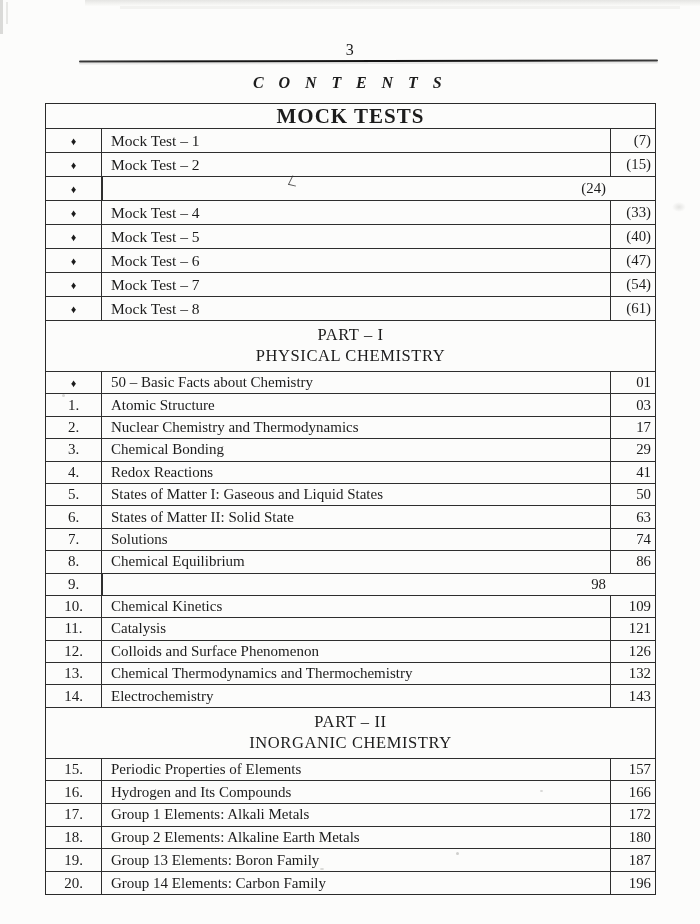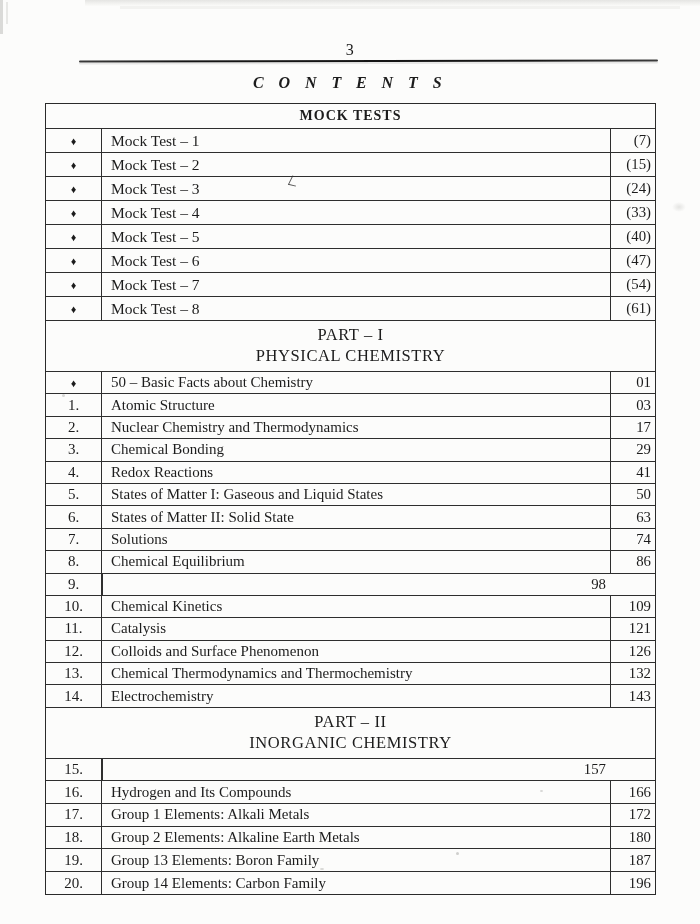--- a/index.html
+++ b/index.html
@@ -35,21 +35,21 @@
     box-shadow:0 2px 0 rgba(40,40,40,.10);}
   .contents-title{position:absolute;left:0;right:0;top:74px;text-align:center;
     font-size:16px;font-weight:bold;font-style:italic;letter-spacing:.34em;}
 
   
   .toc{position:absolute;left:45px;top:103px;width:609px;
     border:1.6px solid #2a2a2a;background:transparent;}
   .row{box-sizing:border-box;border-bottom:1.4px solid #2e2e2e;}
   .row:last-child{border-bottom:none;}
   .section-header{height:25px;display:flex;align-items:center;justify-content:center;
-    font-weight:bold;font-size:14px;letter-spacing:1px;}
+    font-weight:bold;font-size:21px;letter-spacing:1px;}
   .part{padding:3px 0 5px 0;text-align:center;font-weight:normal;font-size:16.5px;
     letter-spacing:.6px;line-height:21px;}
   .data-row{display:grid;grid-template-columns:56px 1fr 45px;align-items:center;}
   .data-row.mock{height:24px;font-size:15.5px;}
   .data-row.p1{height:22.4px;font-size:15px;}
   .data-row.p2{height:22.6px;font-size:15px;}
   .c-num{height:100%;display:flex;align-items:center;justify-content:center;
     border-right:1.4px solid #2e2e2e;box-sizing:border-box;}
   .c-num .bullet{font-size:11px;}
   .c-title{padding-left:9px;white-space:nowrap;overflow:hidden;}
@@ -88,21 +88,20 @@
       <div class="c-num">
         <span class="bullet">♦</span>
       </div>
       <div class="c-title">Mock Test – 2</div>
       <div class="c-page">(15)</div>
     </div>
     <div class="row data-row mock">
       <div class="c-num">
         <span class="bullet">♦</span>
       </div>
-      <div class="c-title">Mock Test – 3</div>
       <div class="c-page">(24)</div>
     </div>
     <div class="row data-row mock">
       <div class="c-num">
         <span class="bullet">♦</span>
       </div>
       <div class="c-title">Mock Test – 4</div>
       <div class="c-page">(33)</div>
     </div>
     <div class="row data-row mock">
@@ -242,20 +241,21 @@
       <div class="c-page">143</div>
     </div>
     <div class="row part">
       <div class="">PART – II</div>
       <div class="">INORGANIC CHEMISTRY</div>
     </div>
     <div class="row data-row p2">
       <div class="c-num">
         <span>15.</span>
       </div>
+      <div class="c-title">Periodic Properties of Elements</div>
       <div class="c-page">157</div>
     </div>
     <div class="row data-row p2">
       <div class="c-num">
         <span>16.</span>
       </div>
       <div class="c-title">Hydrogen and Its Compounds</div>
       <div class="c-page">166</div>
     </div>
     <div class="row data-row p2">

